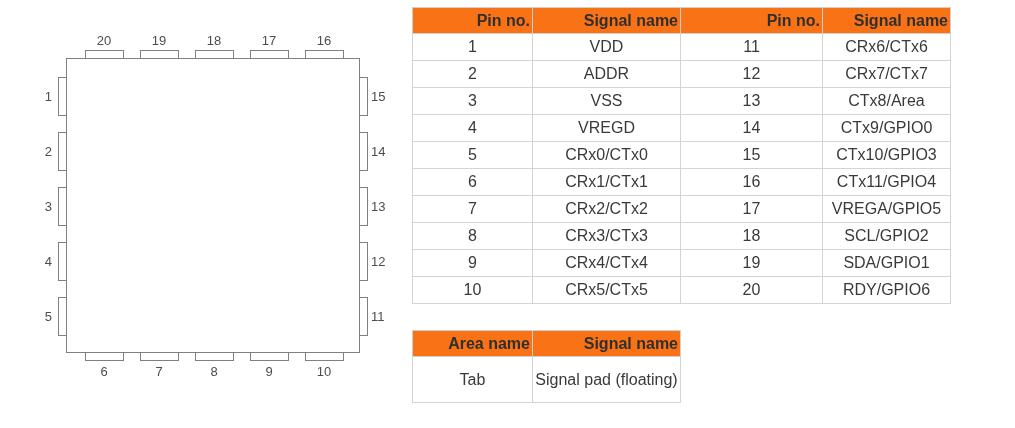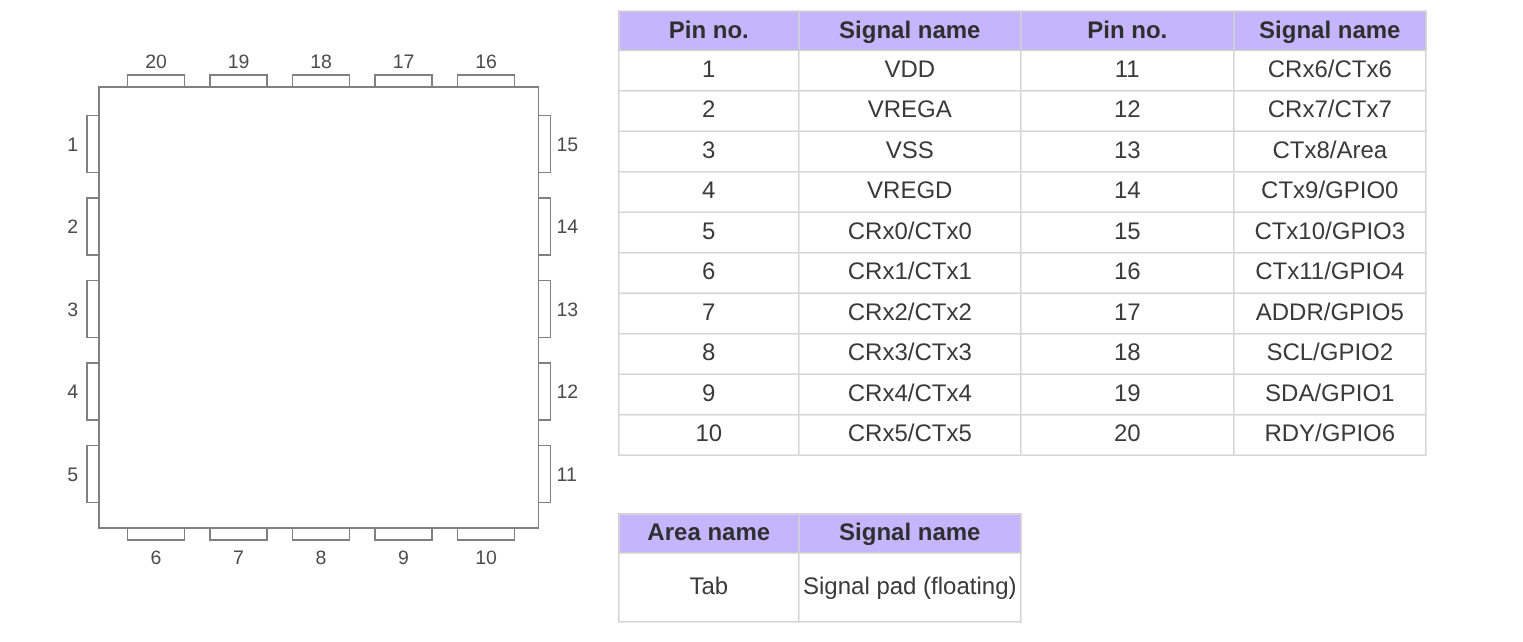--- a/index.html
+++ b/index.html
@@ -16,46 +16,46 @@
     font-family: "Liberation Sans", sans-serif;
     font-size: 13px;
     fill: #4d4d4d;
   }
   table.data-table {
     position: absolute;
     border-collapse: collapse;
     table-layout: fixed;
   }
   table.data-table th {
-    background: #c4b5fd;
+    background: #f97316;
     color: #2f2f2f;
     font-weight: bold;
     font-size: 16px;
-    text-align: center;
+    text-align: right;
     height: 25px;
     border: 1px solid #cfcfcf;
     padding: 0 2px;
   }
   table.data-table td {
     background: #ffffff;
     color: #3a3a3a;
     font-size: 16px;
     text-align: center;
     vertical-align: middle;
     height: 26px;
     border: 1px solid #d4d4d4;
     padding: 0 2px;
     line-height: 1.2;
   }
   #pin-table { left: 412px; top: 7px; width: 538px; }
   #pin-table col:nth-child(1) { width: 120px; }
   #pin-table col:nth-child(2) { width: 148px; }
   #pin-table col:nth-child(3) { width: 142px; }
   #pin-table col:nth-child(4) { width: 128px; }
-  #area-table { left: 412px; top: 330px; width: 268px; margin-top: 12px; }
+  #area-table { left: 412px; top: 330px; width: 268px; }
   #area-table col:nth-child(1) { width: 120px; }
   #area-table col:nth-child(2) { width: 148px; }
   #area-table td { height: 45px; }
 </style>
 </head>
 <body>
 
 <div class="canvas">
 
   <svg id="chip-svg" class="chip" width="410" height="428">
@@ -119,21 +119,21 @@
       </thead>
     <tbody id="pin-table-body">
         <tr>
           <td>1</td>
           <td>VDD</td>
           <td>11</td>
           <td>CRx6/CTx6</td>
         </tr>
         <tr>
           <td>2</td>
-          <td>VREGA</td>
+          <td>ADDR</td>
           <td>12</td>
           <td>CRx7/CTx7</td>
         </tr>
         <tr>
           <td>3</td>
           <td>VSS</td>
           <td>13</td>
           <td>CTx8/Area</td>
         </tr>
         <tr>
@@ -151,21 +151,21 @@
         <tr>
           <td>6</td>
           <td>CRx1/CTx1</td>
           <td>16</td>
           <td>CTx11/GPIO4</td>
         </tr>
         <tr>
           <td>7</td>
           <td>CRx2/CTx2</td>
           <td>17</td>
-          <td>ADDR/GPIO5</td>
+          <td>VREGA/GPIO5</td>
         </tr>
         <tr>
           <td>8</td>
           <td>CRx3/CTx3</td>
           <td>18</td>
           <td>SCL/GPIO2</td>
         </tr>
         <tr>
           <td>9</td>
           <td>CRx4/CTx4</td>

